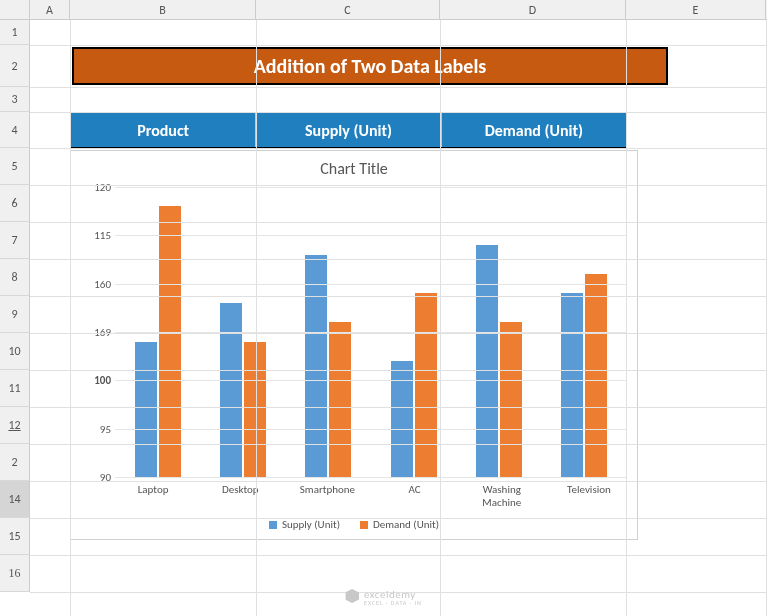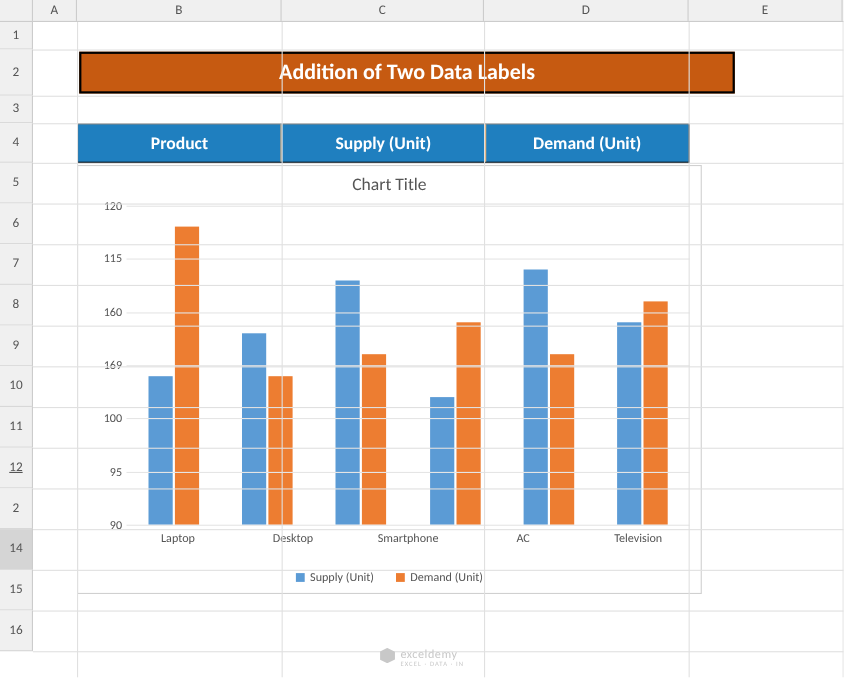--- a/index.html
+++ b/index.html
@@ -215,40 +215,40 @@
       <div class="row-header" style="height: 37px;">6</div>
       <div class="row-header" style="height: 37px;">7</div>
       <div class="row-header" style="height: 37px;">8</div>
       <div class="row-header" style="height: 37px;">9</div>
       <div class="row-header" style="height: 37px;">10</div>
       <div class="row-header" style="height: 37px;">11</div>
       <div class="row-header" style="height: 37px; text-decoration: underline;">12</div>
       <div class="row-header" style="height: 37px;">2</div>
       <div class="row-header selected" style="height: 37px;">14</div>
       <div class="row-header" style="height: 37px;">15</div>
-      <div class="row-header" style="height: 37px;">16</div>
+      <div class="row-header" style="height: 37px; font-family: Liberation Serif, serif;">16</div>
     </div>
 
   <div class="cells-area" id="cells-area">
 
     <div class="title-banner" style="left:42px; top:27px; width:596px; height:38px;">Addition of Two Data Labels</div>
 
     <div class="table-header" style="left:40px; top:92px; width:557px; height:36px;">
       <div class="table-header-cell">Product</div>
       <div class="table-header-cell">Supply (Unit)</div>
       <div class="table-header-cell">Demand (Unit)</div>
     </div>
 
     <div class="chart-box" style="left:40px; top:130px; width:568px; height:390px;">
       <div class="chart-title">Chart Title</div>
 
       <div class="y-axis" id="y-axis">
           <div class="y-tick" style="top: 100%;">90</div>
           <div class="y-tick" style="top: 83.3333%;">95</div>
-          <div class="y-tick" style="top: 66.6667%;">100</div>
+          <div class="y-tick" style="top: 66.6667%; font-weight: bold;">100</div>
           <div class="y-tick" style="top: 50%;">169</div>
           <div class="y-tick" style="top: 33.3333%;">160</div>
           <div class="y-tick" style="top: 16.6667%;">115</div>
           <div class="y-tick" style="top: 0%;">120</div>
         </div>
       <div class="plot-area" id="plot-area">
         <div class="bars" id="bars">
             <div class="bar-group">
               <div class="bar supply" style="height: 46.6667%;"></div>
               <div class="bar demand" style="height: 93.3333%;"></div>
@@ -280,20 +280,21 @@
           <div class="gridline" style="top: 50%;"></div>
           <div class="gridline" style="top: 33.3333%;"></div>
           <div class="gridline" style="top: 16.6667%;"></div>
           <div class="gridline" style="top: 0%;"></div>
         </div>
       <div class="x-axis" id="x-axis">
           <div class="x-label">Laptop</div>
           <div class="x-label">Desktop</div>
           <div class="x-label">Smartphone</div>
           <div class="x-label">AC</div>
+          <div class="x-label">Washing Machine</div>
           <div class="x-label">Television</div>
         </div>
 
       <div class="legend">
         <div class="legend-item">
           <span class="legend-sw supply"></span>
           <span>Supply (Unit)</span>
         </div>
         <div class="legend-item">
           <span class="legend-sw demand"></span>

